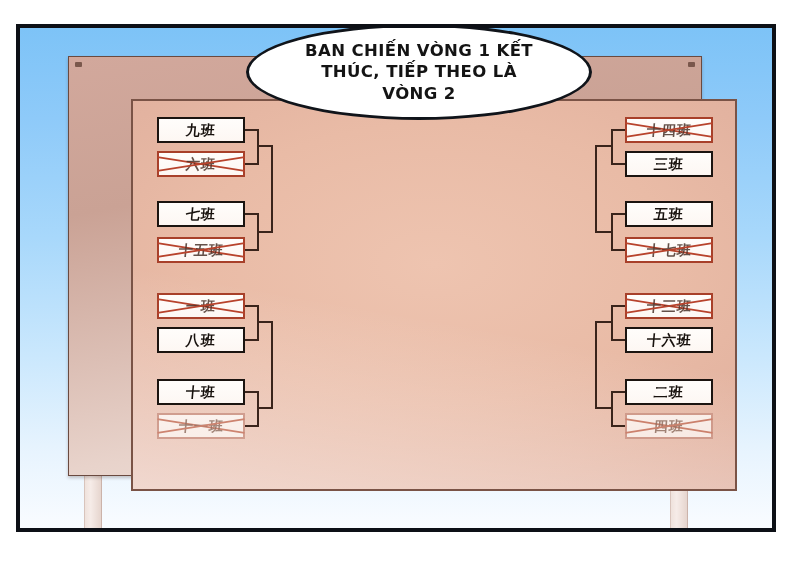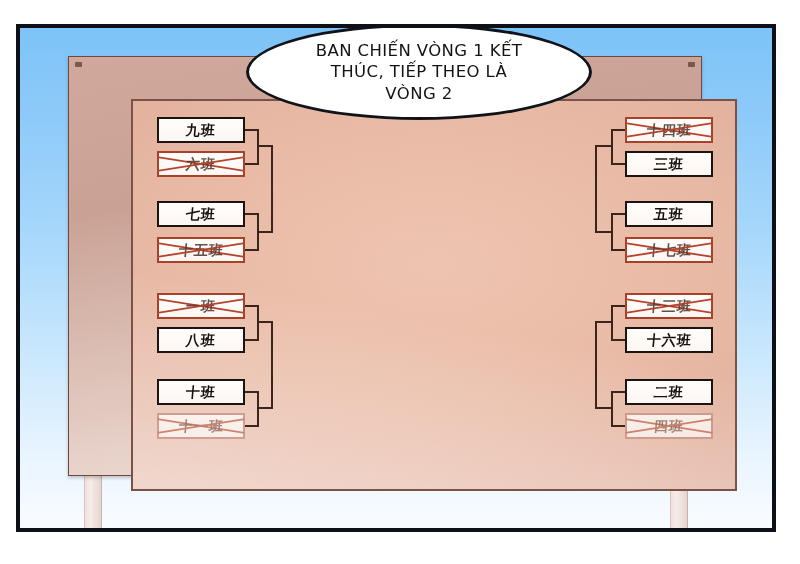--- a/index.html
+++ b/index.html
@@ -131,21 +131,21 @@
     background:#ffffff;
     border:3px solid #10141a;
     border-radius:50% / 50%;
     z-index:30;
     display:flex;align-items:center;justify-content:center;
     box-sizing:border-box;
   }
   #bubble-text{
     font-family:"DejaVu Sans",sans-serif;
     font-size:16.5px;
-    font-weight:400;
+    font-weight:700;
     line-height:1.28;
     color:#141414;
     text-align:center;
     letter-spacing:.4px;
     width:260px;
   }
 </style>
 </head>
 <body>
 

